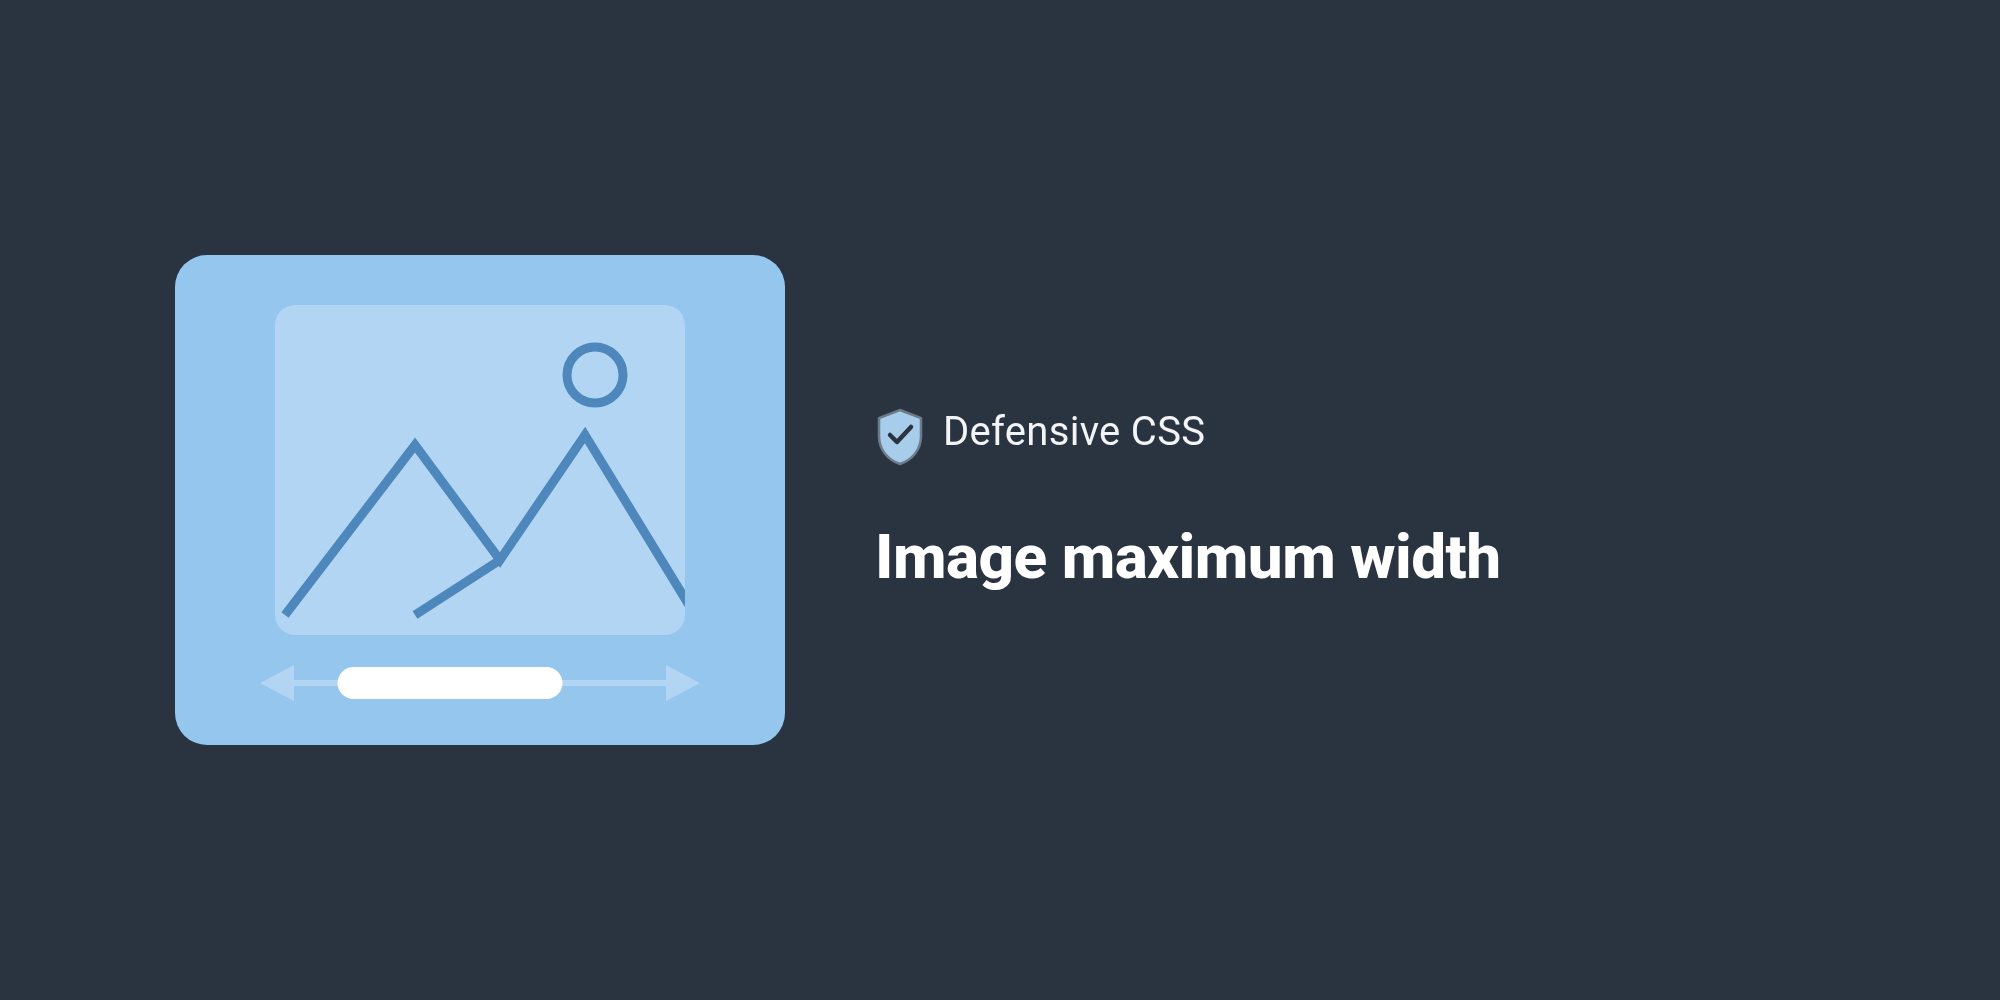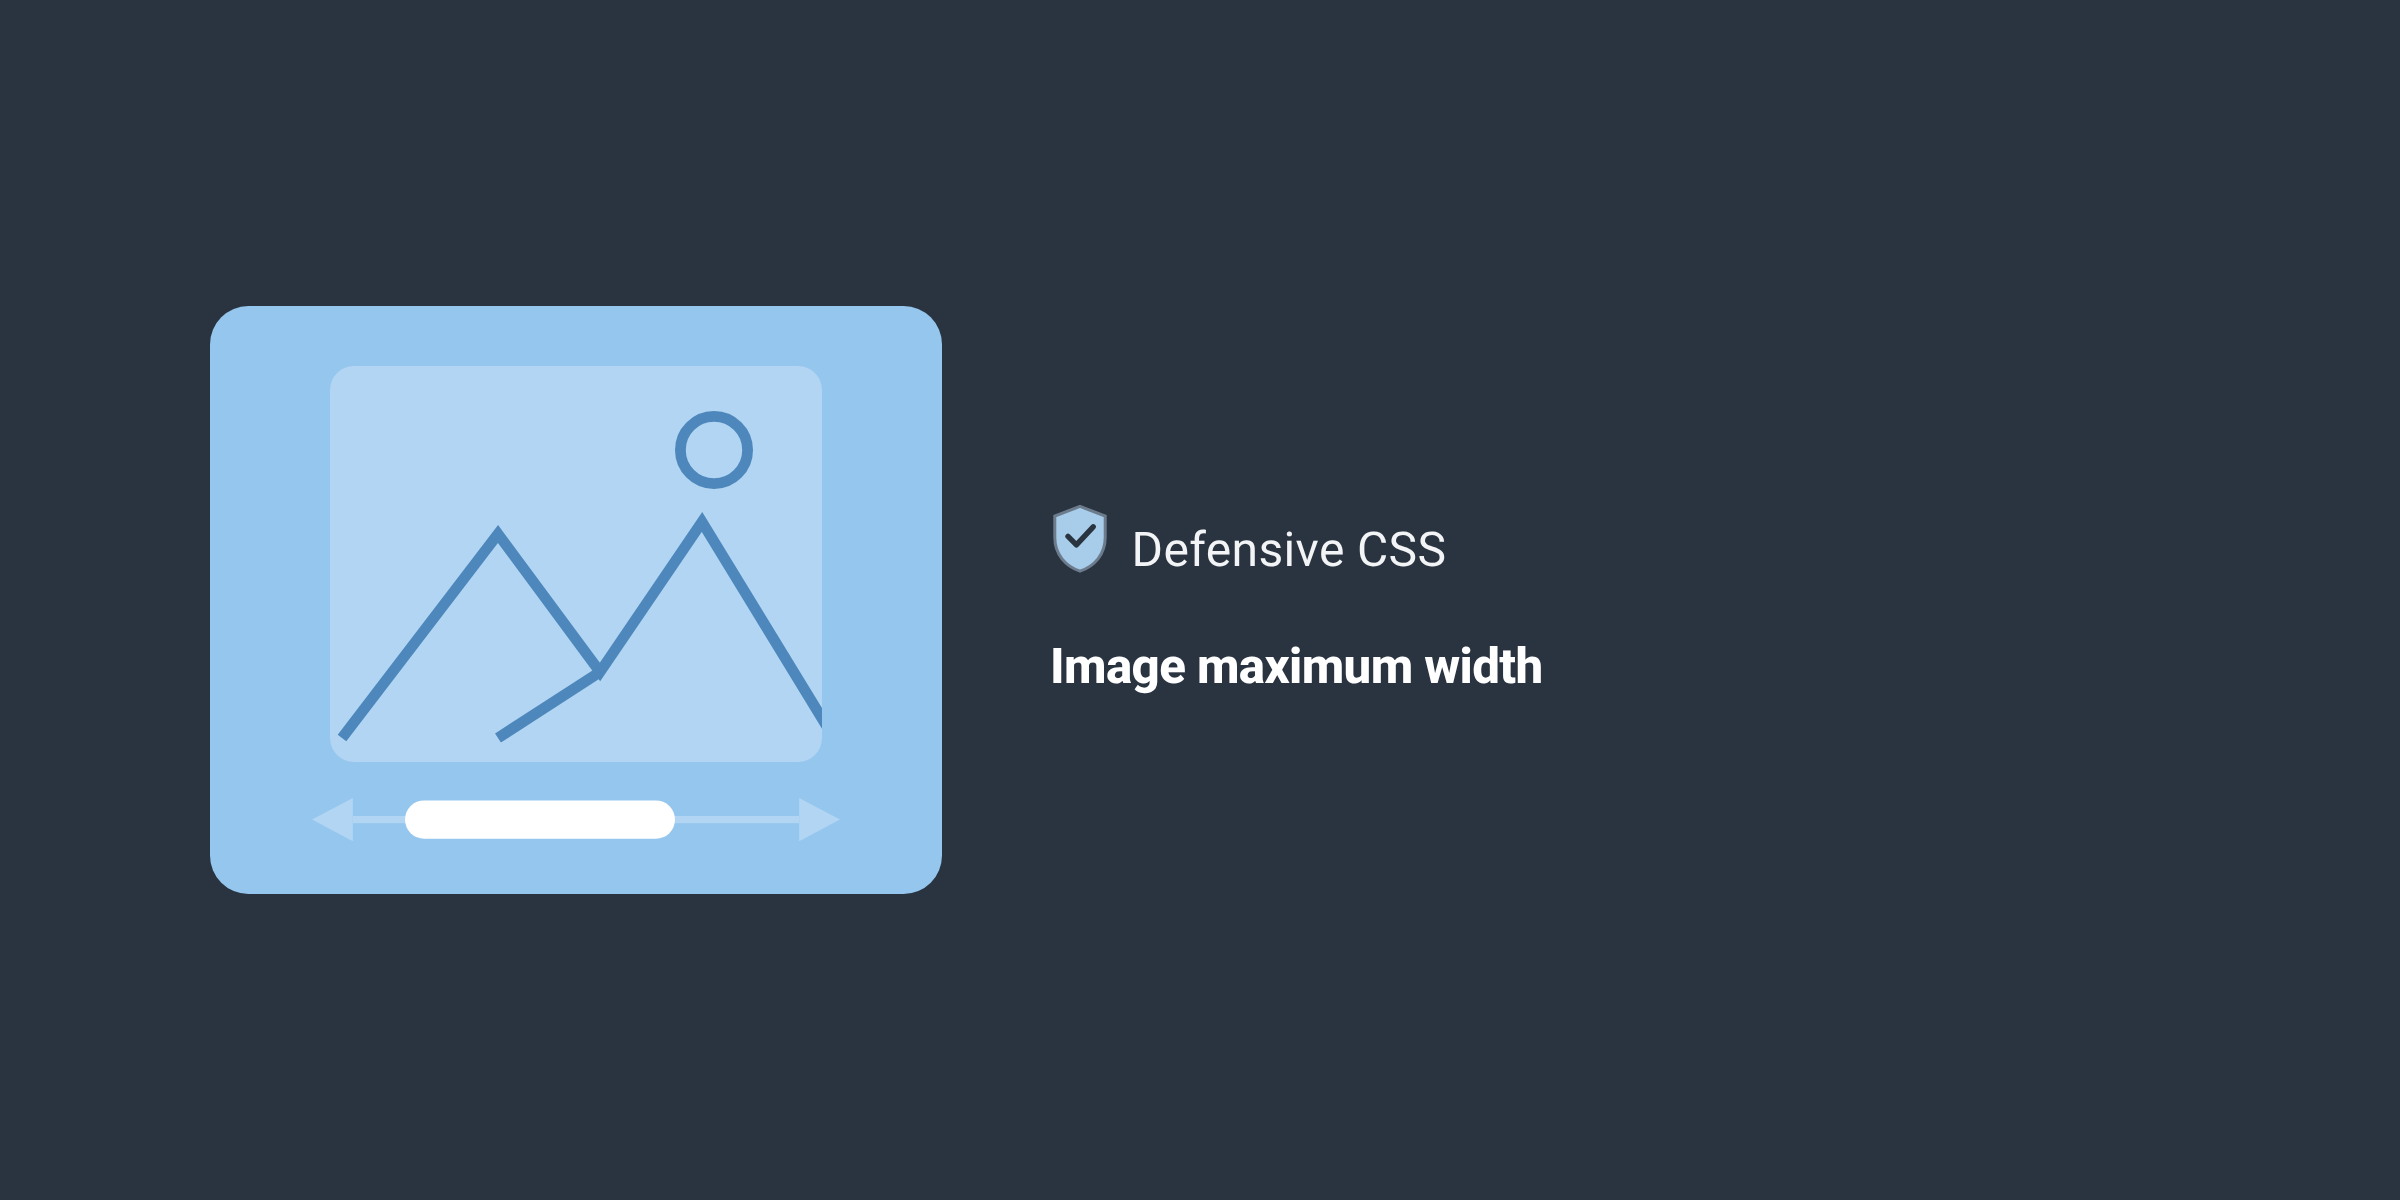--- a/index.html
+++ b/index.html
@@ -72,32 +72,32 @@
     width: 225px;
     height: 32px;
     background: #ffffff;
     border-radius: 20px;
     margin-left: -30px;
   }
   
   .text-col { color: #fff; }
   .brand-row {
     display: flex;
-    align-items: flex-end;
+    align-items: flex-start;
     gap: 18px;
     margin-bottom: 50px;
   }
   .brand-label {
     font-size: 40px;
     font-weight: 400;
     color: #f2f4f6;
     letter-spacing: 0.3px;
   }
   .title {
-    font-size: 41px;
+    font-size: 62px;
     font-weight: 800;
     color: #ffffff;
     letter-spacing: -0.5px;
   }
 </style>
 </head>
 <body>
 
 <div class="content">
 

